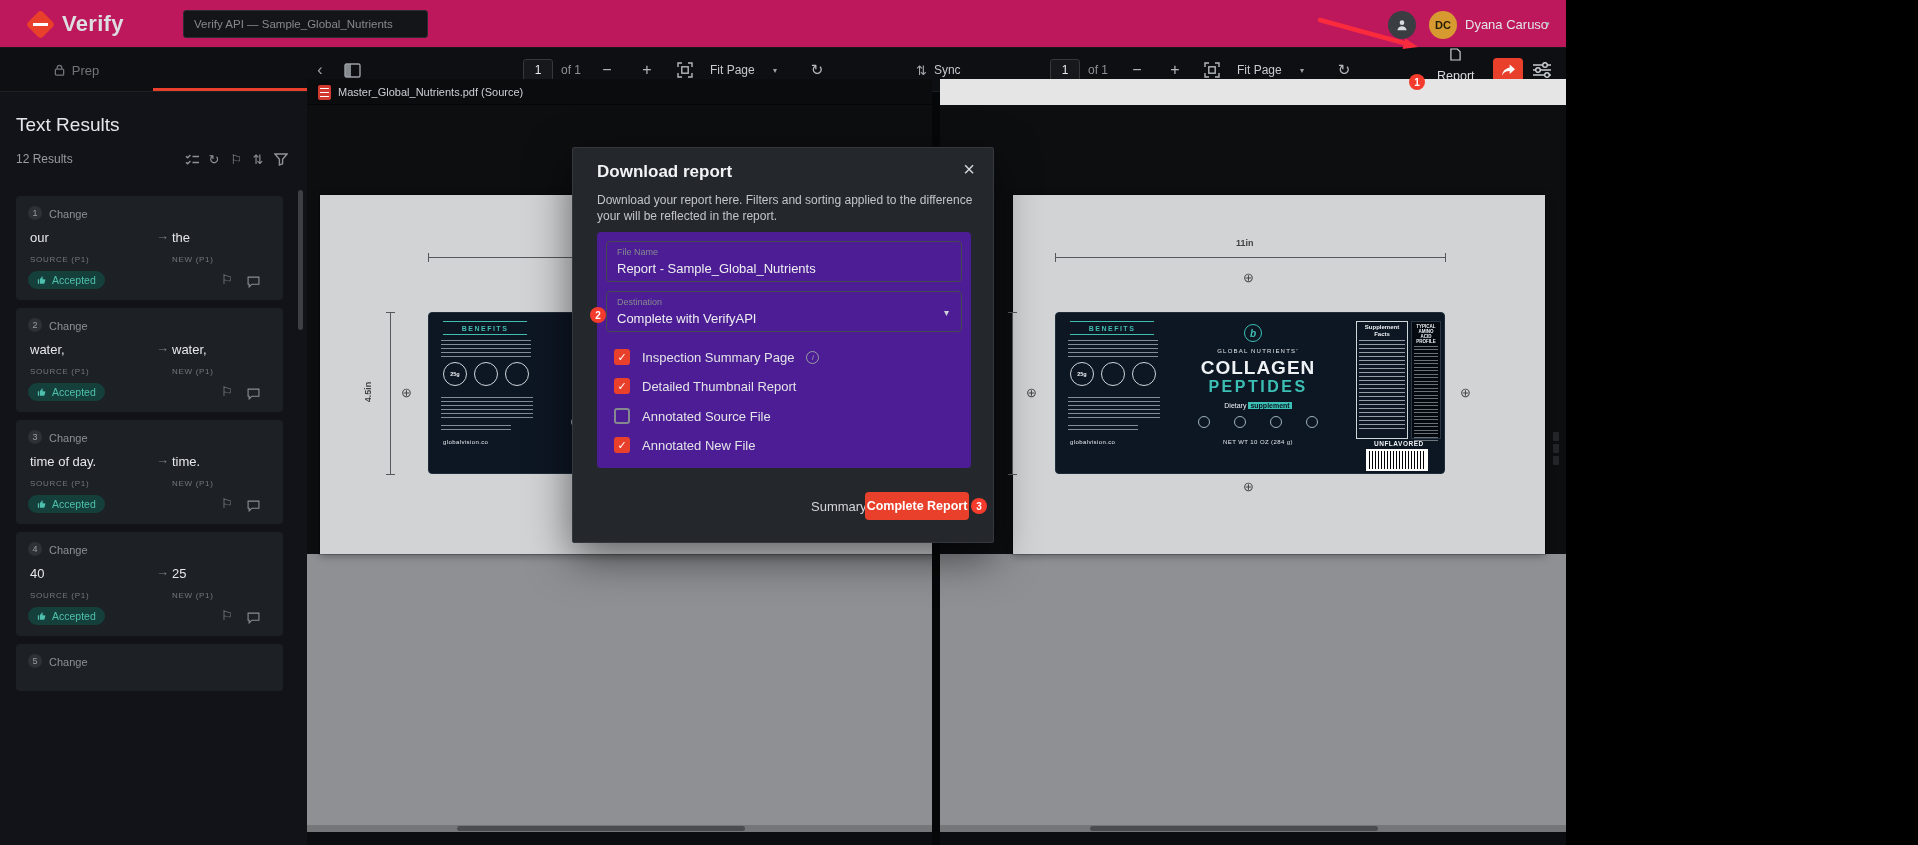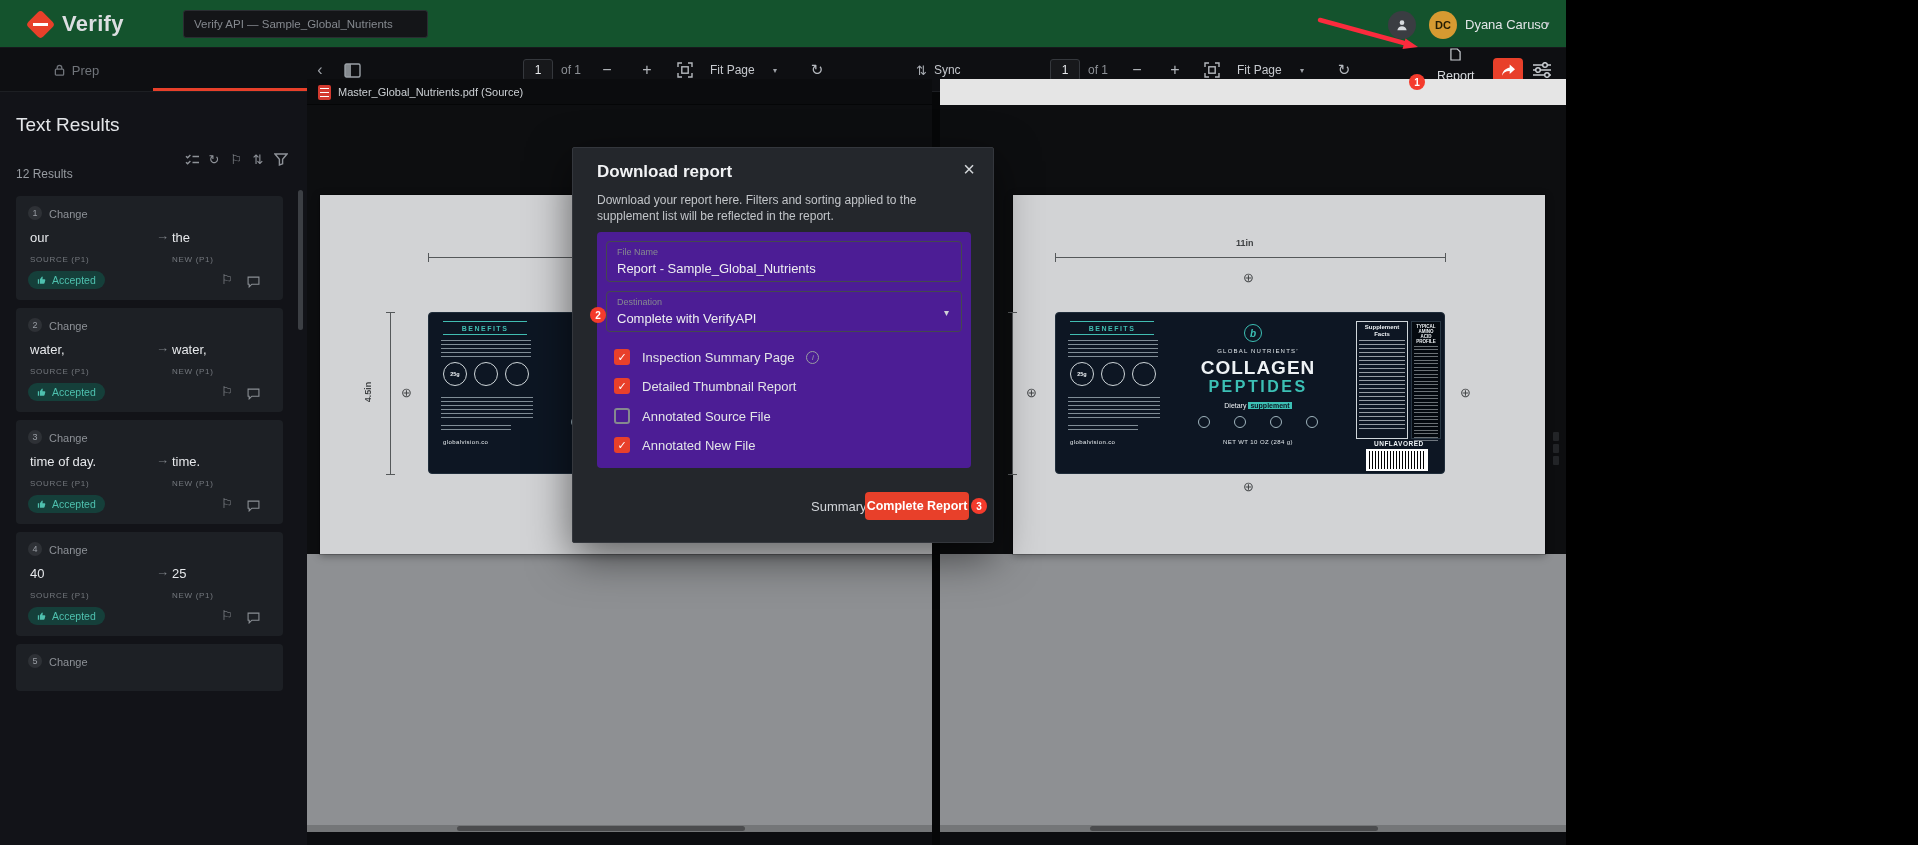--- a/index.html
+++ b/index.html
@@ -1,21 +1,21 @@
 <!DOCTYPE html>
 <html><head>
 <meta charset="utf-8">
 <style>
   * { box-sizing: border-box; margin: 0; padding: 0; }
   html,body { width:1918px; height:845px; background:#000; overflow:hidden;
     font-family:"Liberation Sans", sans-serif; }
   .window { position:absolute; left:0; top:0; width:1566px; height:845px; background:#0c0d10; overflow:hidden; }
 
   
-  .topbar { position:absolute; left:0; top:0; width:1566px; height:48px; background:#14532d; border-bottom:1px solid #17181c; }
+  .topbar { position:absolute; left:0; top:0; width:1566px; height:48px; background:#be185d; border-bottom:1px solid #17181c; }
   .logo-diamond { position:absolute; left:30px; top:14px; width:21px; height:21px; background:#e8402a; border-radius:4px; transform:rotate(45deg); }
   .logo-diamond i { position:absolute; left:9px; top:3px; width:3px; height:15px; background:#fff; transform:rotate(45deg); display:block; }
   .brand { position:absolute; left:62px; top:11px; font-size:22px; font-weight:700; color:#dcdee1; letter-spacing:.3px; }
   .title-input { position:absolute; left:183px; top:10px; width:245px; height:28px; background:#141518; border:1px solid #2b2d32; border-radius:3px; color:#85898f; font-size:11.5px; padding:0 10px; outline:none; }
   .support-avatar { position:absolute; left:1388px; top:11px; width:28px; height:28px; border-radius:50%; background:#3a3d42; display:flex; align-items:center; justify-content:center; }
   .user-avatar { position:absolute; left:1429px; top:11px; width:28px; height:28px; border-radius:50%; background:#d79a31; color:#241c04; font-size:11px; font-weight:700; display:flex; align-items:center; justify-content:center; }
   .user-name { position:absolute; left:1465px; top:17px; font-size:13px; color:#e3e5e8; }
   .user-caret { position:absolute; left:1545px; top:19px; font-size:9px; color:#b9bdc2; }
 
   
@@ -30,21 +30,21 @@
   .fit-label { position:absolute; top:0; height:44px; display:flex; align-items:center; font-size:12px; color:#c7cacf; }
   .caret-sm { font-size:8px; color:#9da1a7; }
   .sync-wrap { position:absolute; left:916px; top:0; height:44px; display:flex; align-items:center; gap:7px; color:#c3c6cb; font-size:12px; }
   .report-wrap { position:absolute; left:1437px; top:0; height:44px; display:flex; align-items:center; gap:8px; color:#d6d9dd; font-size:12.5px; cursor:pointer;flex-direction:column; }
   .share-btn { position:absolute; left:1493px; top:10px; width:30px; height:25px; background:#e8402a; border-radius:4px; display:flex; align-items:center; justify-content:center; cursor:pointer; }
   .sliders-btn { position:absolute; left:1532px; top:14px; cursor:pointer; }
 
   
   .sidebar { position:absolute; left:0; top:92px; width:307px; height:753px; background:#121318; }
   .sb-title { position:absolute; left:16px; top:22px; font-size:19px; font-weight:500; color:#e4e6e9; }
-  .sb-count { position:absolute; left:16px; top:60px; font-size:12px; color:#989ca2;margin-top:15px; }
+  .sb-count { position:absolute; left:16px; top:60px; font-size:12px; color:#989ca2; }
   .sb-tool { position:absolute; top:58px; width:18px; height:18px; display:flex; align-items:center; justify-content:center; color:#8e9298; font-size:13px; cursor:pointer; }
   .sb-scroll { position:absolute; left:298px; top:98px; width:5px; height:140px; background:#3c3f44; border-radius:3px; }
   .card { position:absolute; left:16px; width:267px; height:104px; background:#1d2025; border-radius:4px; }
   .card.stub { height:47px; }
   .card-num { position:absolute; left:12px; top:10px; width:14px; height:14px; border-radius:50%; background:#2e3136; color:#9a9ea5; font-size:9px; display:flex; align-items:center; justify-content:center; }
   .card-type { position:absolute; left:33px; top:12px; font-size:11px; color:#8d9197; }
   .card-src { position:absolute; left:14px; top:34px; font-size:13px; color:#e6e8eb; max-width:118px; }
   .card-arrow { position:absolute; left:140px; top:32px; font-size:13px; color:#7c8086; }
   .card-new { position:absolute; left:156px; top:34px; font-size:13px; color:#e6e8eb; }
   .card-srclbl, .card-newlbl { position:absolute; top:59px; font-size:8px; letter-spacing:.7px; color:#74787e; }
@@ -472,21 +472,21 @@
         </div>
       <div class="hscroll">
           <div class="thumb"></div>
         </div>
     </div>
   </section>
 
   <div class="modal">
     <div class="modal-title">Download report</div>
     <div class="modal-close">×</div>
-    <div class="modal-desc">Download your report here. Filters and sorting applied to the supplement list will be reflected in the report.</div>
+    <div class="modal-desc">Download your report here. Filters and sorting applied to the difference your will be reflected in the report.</div>
 
     <div class="modal-box">
       <div class="field" style="top:9px;">
         <div class="flabel">File Name</div>
         <input class="fvalue" value="Report - Sample_Global_Nutrients" style="">
       </div>
       <div class="field" style="top:59px;">
         <div class="flabel">Destination</div>
         <div class="fvalue" style="top:19px;">Complete with VerifyAPI</div>
         <div class="fcaret">▾</div>

